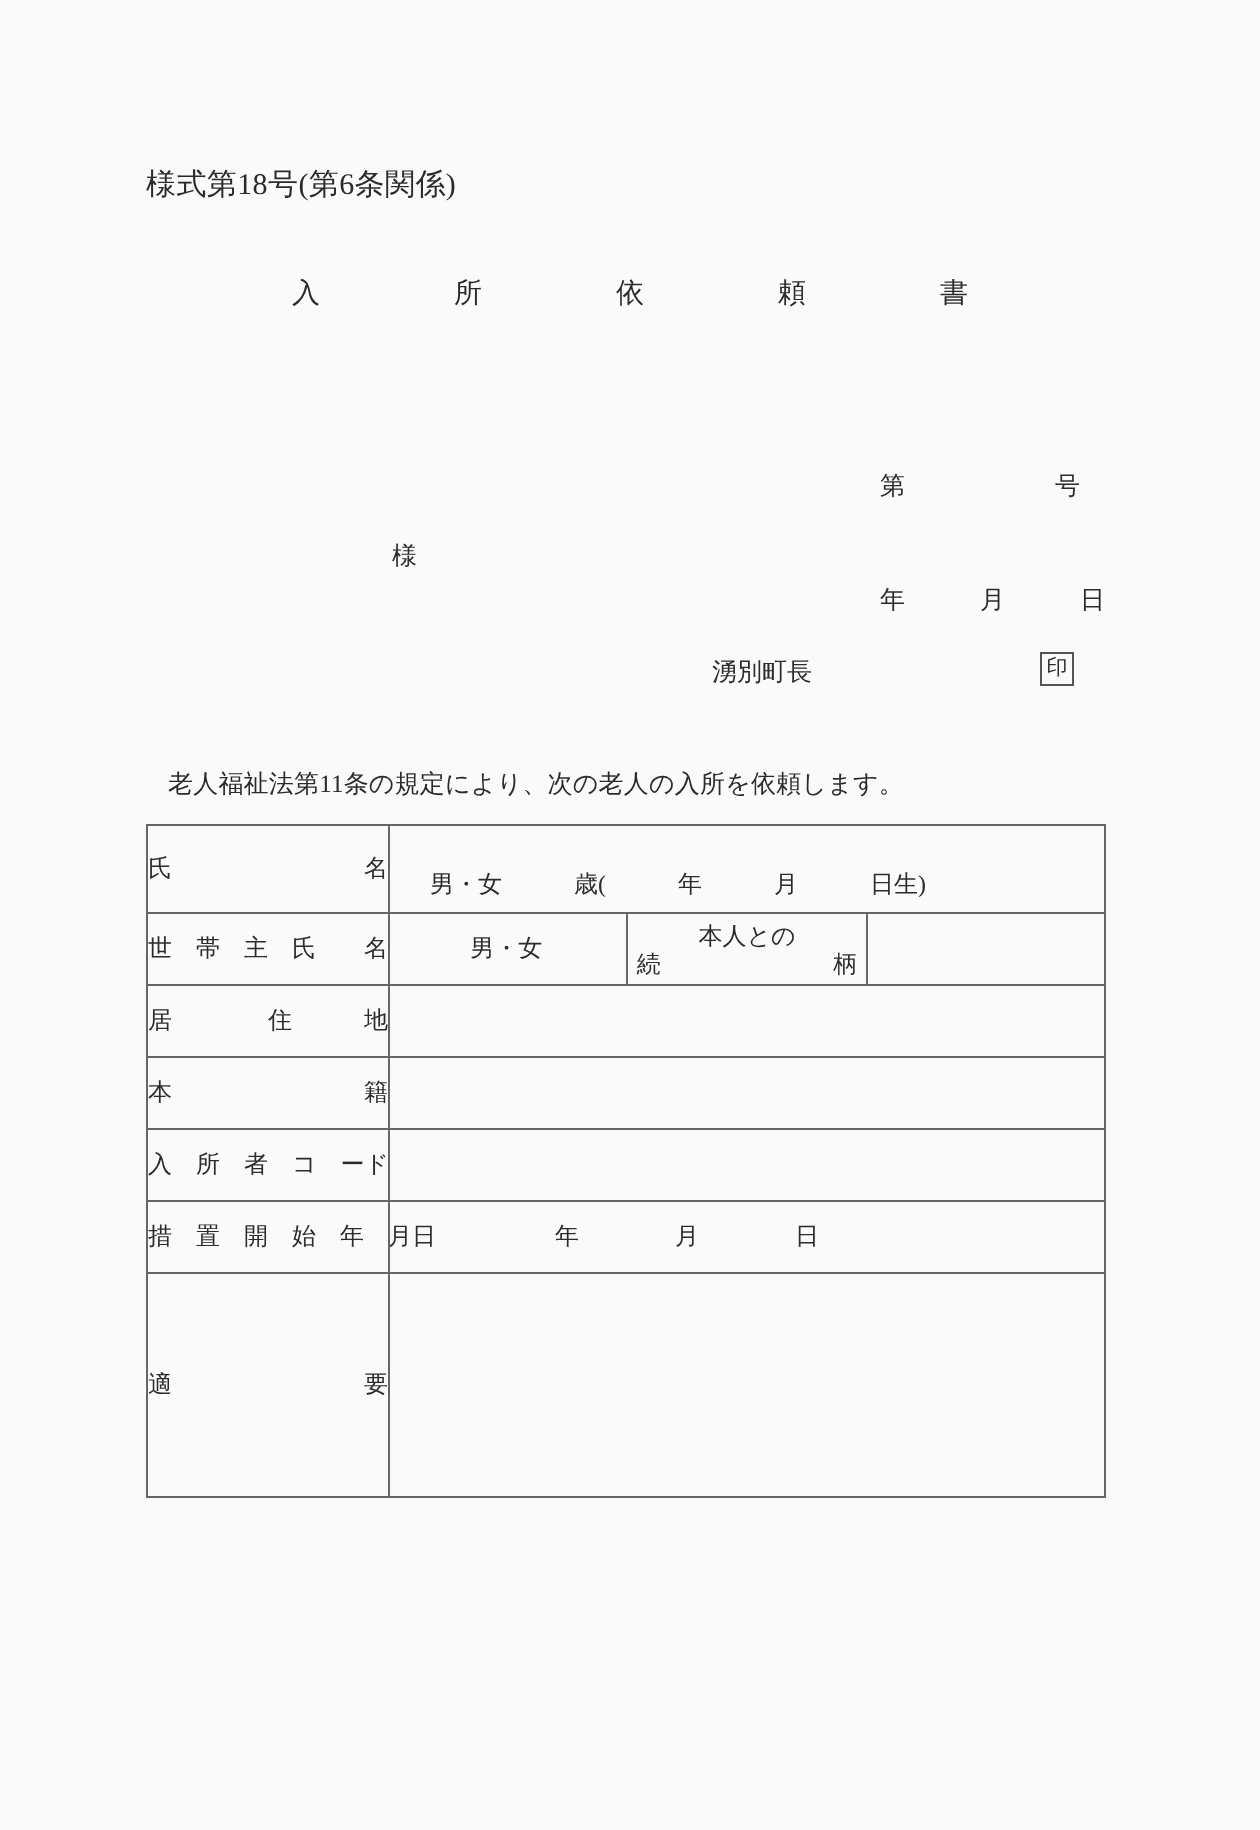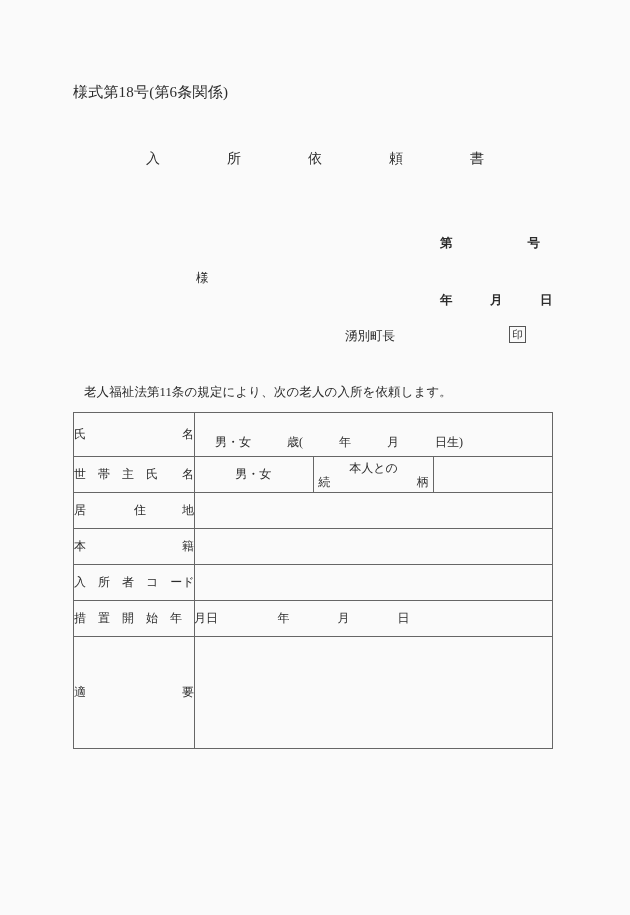--- a/index.html
+++ b/index.html
@@ -36,51 +36,49 @@
   .doc-title {
     position: absolute;
     left: 0;
     right: 0;
     top: 138px;
     text-align: center;
     font-size: 14px;
     letter-spacing: 13px;
     padding-left: 13px;
     white-space: nowrap;
-    margin-top: 12px;
   }
 
   
   .meta-block {
     position: absolute;
     left: 440px;
     top: 196px;
     font-size: 12.5px;
     line-height: 19px;
     white-space: pre;
   }
   .meta-line {
     white-space: pre;
     display: block;
-    font-weight: bold;
   }
 
   
   .addressee {
     position: absolute;
     left: 196px;
     top: 270px;
     font-size: 12.5px;
     white-space: pre;
   }
 
   
   .issuer-row {
     position: absolute;
-    left: 345px;
+    left: 356px;
     top: 328px;
     width: 185px;
     height: 20px;
   }
   .issuer-name {
     position: absolute;
     left: 0;
     top: 0;
     font-size: 12.5px;
     white-space: nowrap;

